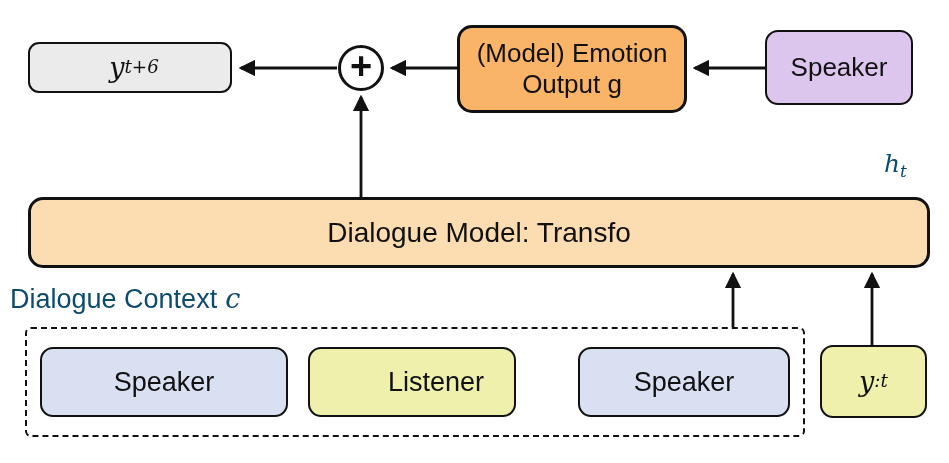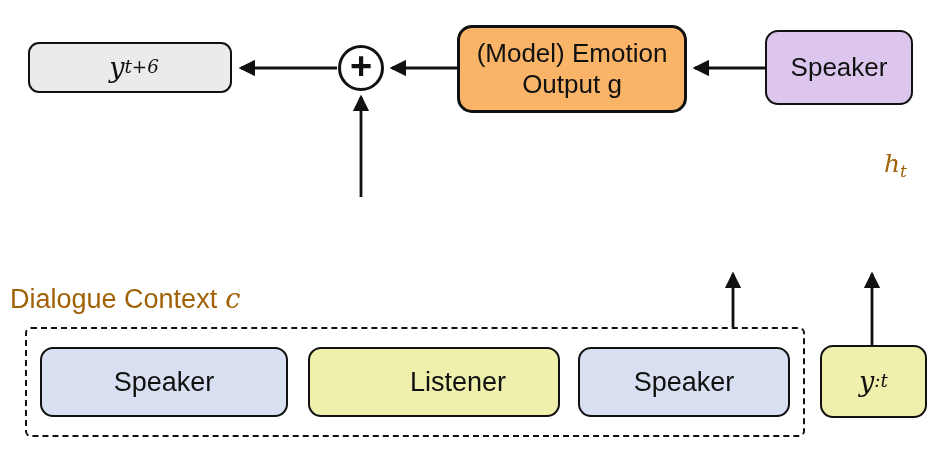--- a/index.html
+++ b/index.html
@@ -65,28 +65,28 @@
   }
   .dashed-box {
     position: absolute;
     box-sizing: border-box;
     left: 25px; top: 327px; width: 780px; height: 110px;
     border: 2.6px dashed #111111;
     border-radius: 6px;
     z-index: 1;
   }
   .speaker1-box { left: 40px;  top: 347px; width: 248px; height: 70px; background: #d8e0f2; border-radius: 13px; font-size: 27px; }
-  .listener-box { left: 308px; top: 347px; width: 252px; height: 70px; background: #eef0ac; border-radius: 13px; font-size: 27px; padding-left: 48px; }
+  .listener-box { left: 308px; top: 347px; width: 208px; height: 70px; background: #eef0ac; border-radius: 13px; font-size: 27px; padding-left: 48px; }
   .speaker2-box { left: 578px; top: 347px; width: 212px; height: 70px; background: #d8e0f2; border-radius: 13px; font-size: 27px; }
   .yt-box      { left: 820px; top: 345px; width: 107px; height: 73px; background: #eef0ac; border-radius: 13px; font-size: 27px; }
 
   .label {
     position: absolute;
     font-size: 27px;
-    color: #a16207;
+    color: #0c4a6e;
     z-index: 2;
     white-space: nowrap;
   }
   .context-label { left: 10px; top: 283px; }
   .ht-label { left: 884px; top: 149px; font-size: 25px; }
 
   .mvar {
     font-family: "DejaVu Serif", serif;
     font-style: italic;
   }
@@ -142,20 +142,23 @@
   </div>
 
   <div class="box emotion-box">
     <span>Speaker</span>
   </div>
 
   <div class="label ht-label">
     <span class="mvar">h</span><sub class="msub">t</sub>
   </div>
 
+  <div class="box model-box">
+    <span>Dialogue Model: Transfo</span>
+  </div>
 
   <div class="label context-label">
     <span>Dialogue Context</span><span class="mvar gap-left">c</span>
   </div>
 
   <div class="dashed-box"></div>
 
   <div class="box speaker1-box">
     <span>Speaker</span>
   </div>

